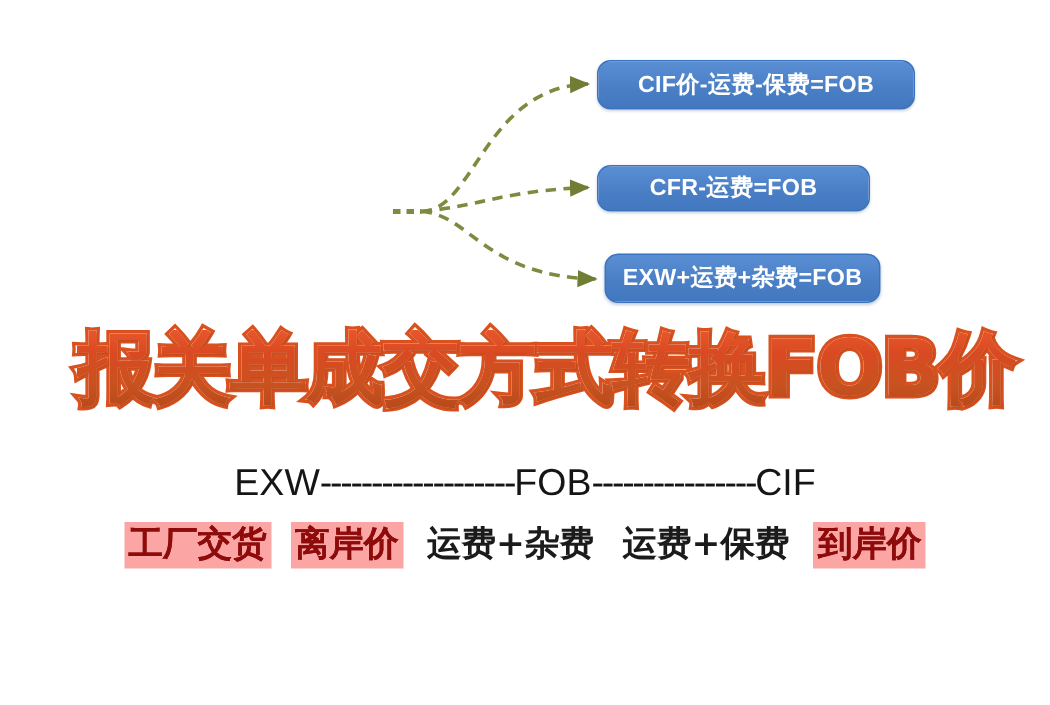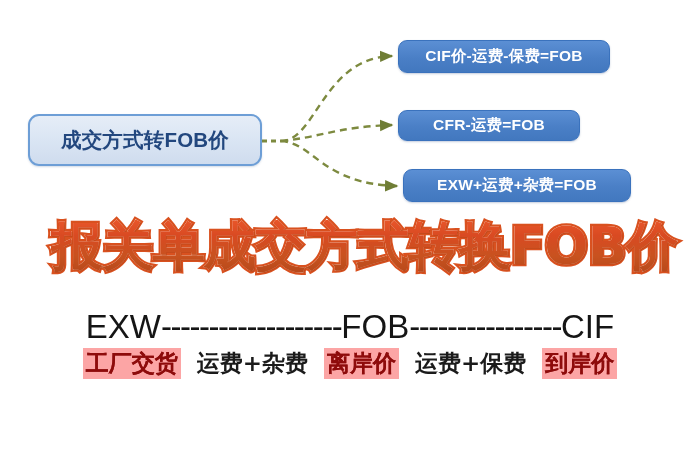--- a/index.html
+++ b/index.html
@@ -70,21 +70,21 @@
     border-radius: 9px;
     background: linear-gradient(180deg, #5b8fd4 0%, #4a7fc6 55%, #4278bf 100%);
     color: #ffffff;
     font-size: 15.5px;
     font-weight: bold;
     box-shadow: 0 1px 2px rgba(60,90,140,0.3);
   }
 
   #child-node-0 { left: 398px; top: 40px;  width: 212px; height: 33px; }
   #child-node-1 { left: 398px; top: 110px; width: 182px; height: 31px; }
-  #child-node-2 { left: 403px; top: 169px; width: 228px; height: 33px; }
+  #child-node-2 { left: 403px; top: 169px; width: 184px; height: 33px; }
 
   
   #hero-title {
     position: absolute;
     left: 0;
     top: 208px;
     width: 700px;
     height: 76px;
     display: flex;
     align-items: center;
@@ -133,21 +133,21 @@
     height: 100px;
   }
 
   #scale-line-row {
     position: absolute;
     left: 0;
     top: 8px;
     width: 700px;
     text-align: center;
     font-family: "Liberation Sans", "DejaVu Sans", sans-serif;
-    font-size: 33px;
+    font-size: 25px;
     color: #151515;
     letter-spacing: 0px;
     white-space: nowrap;
   }
   #scale-line-row .dashes {
     font-family: "Liberation Sans", "DejaVu Sans", sans-serif;
     letter-spacing: -1.5px;
   }
 
   #scale-terms-row {
@@ -194,23 +194,20 @@
 
       <path d="M262,141 L281,141" stroke="#7d8a3f" stroke-width="3.2" fill="none" stroke-dasharray="5,4" stroke-linecap="butt"></path>
 
       <path d="M281,141 C316,141 323,58 392,56" stroke="#7d8a3f" stroke-width="2.4" fill="none" stroke-dasharray="7,5" marker-end="url(#arrowhead)"></path>
 
       <path d="M281,141 C322,137 336,127 392,125" stroke="#7d8a3f" stroke-width="2.4" fill="none" stroke-dasharray="7,5" marker-end="url(#arrowhead)"></path>
 
       <path d="M281,141 C314,143 322,184 397,186" stroke="#7d8a3f" stroke-width="2.4" fill="none" stroke-dasharray="7,5" marker-end="url(#arrowhead)"></path>
     </svg>
 
-    <div class="node" id="root-node">
-      <span>成交方式转FOB价</span>
-    </div>
 
     <div class="node child-node" id="child-node-0">
       <span>CIF价-运费-保费=FOB</span>
     </div>
 
     <div class="node child-node" id="child-node-1">
       <span>CFR-运费=FOB</span>
     </div>
 
     <div class="node child-node" id="child-node-2">
@@ -226,20 +223,20 @@
   </div>
 
   <div id="scale-block">
 
     <div id="scale-line-row">
       <span>EXW</span><span class="dashes">-------------------</span><span>FOB</span><span class="dashes">----------------</span><span>CIF</span>
     </div>
 
     <div id="scale-terms-row">
       <span class="term highlight">工厂交货</span>
+      <span class="term highlight">离岸价</span>
       <span class="term plain">运费+杂费</span>
-      <span class="term highlight">离岸价</span>
       <span class="term plain">运费+保费</span>
       <span class="term highlight">到岸价</span>
     </div>
   </div>
 
 </div>
 
 </body></html>

